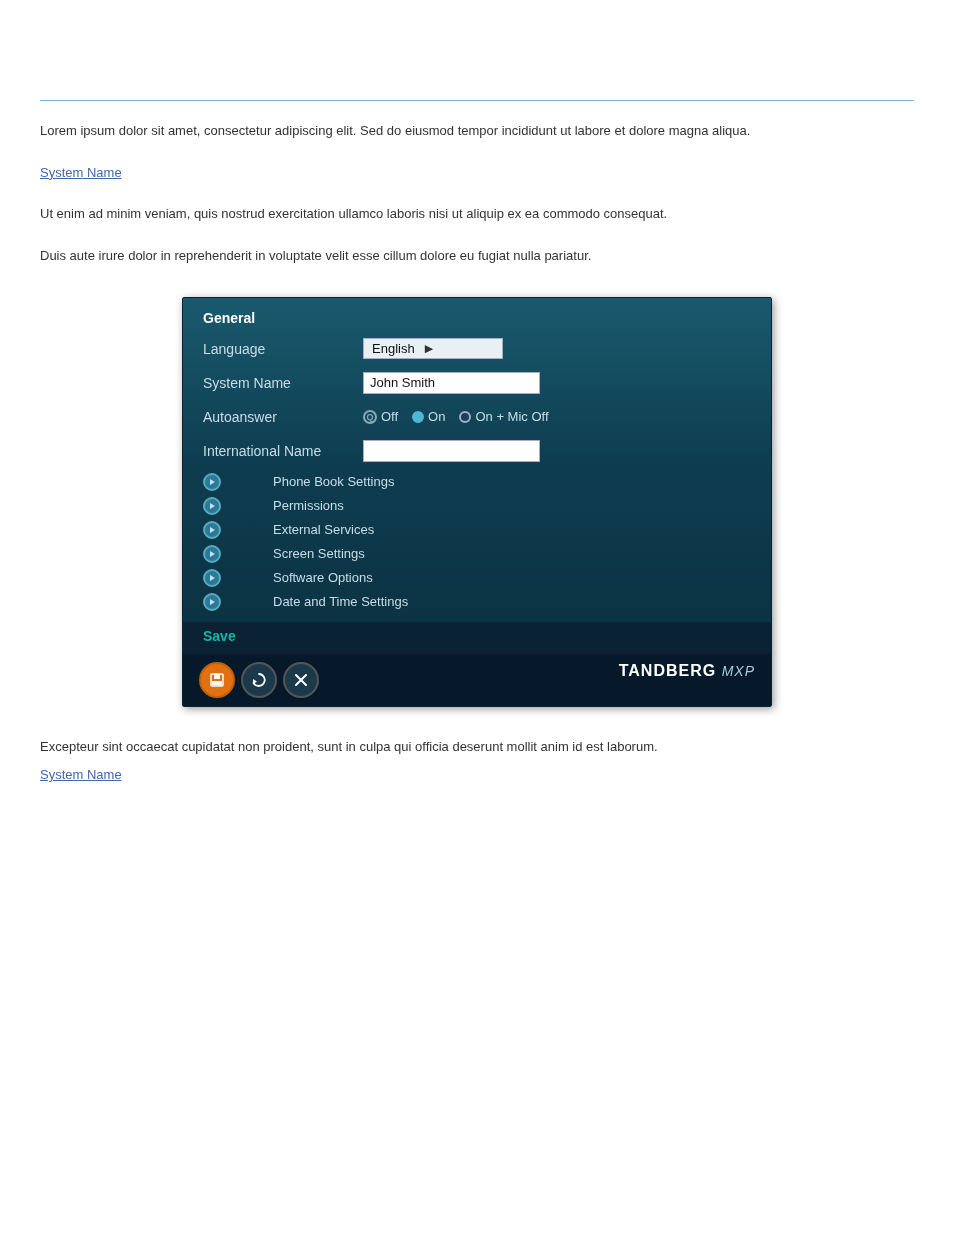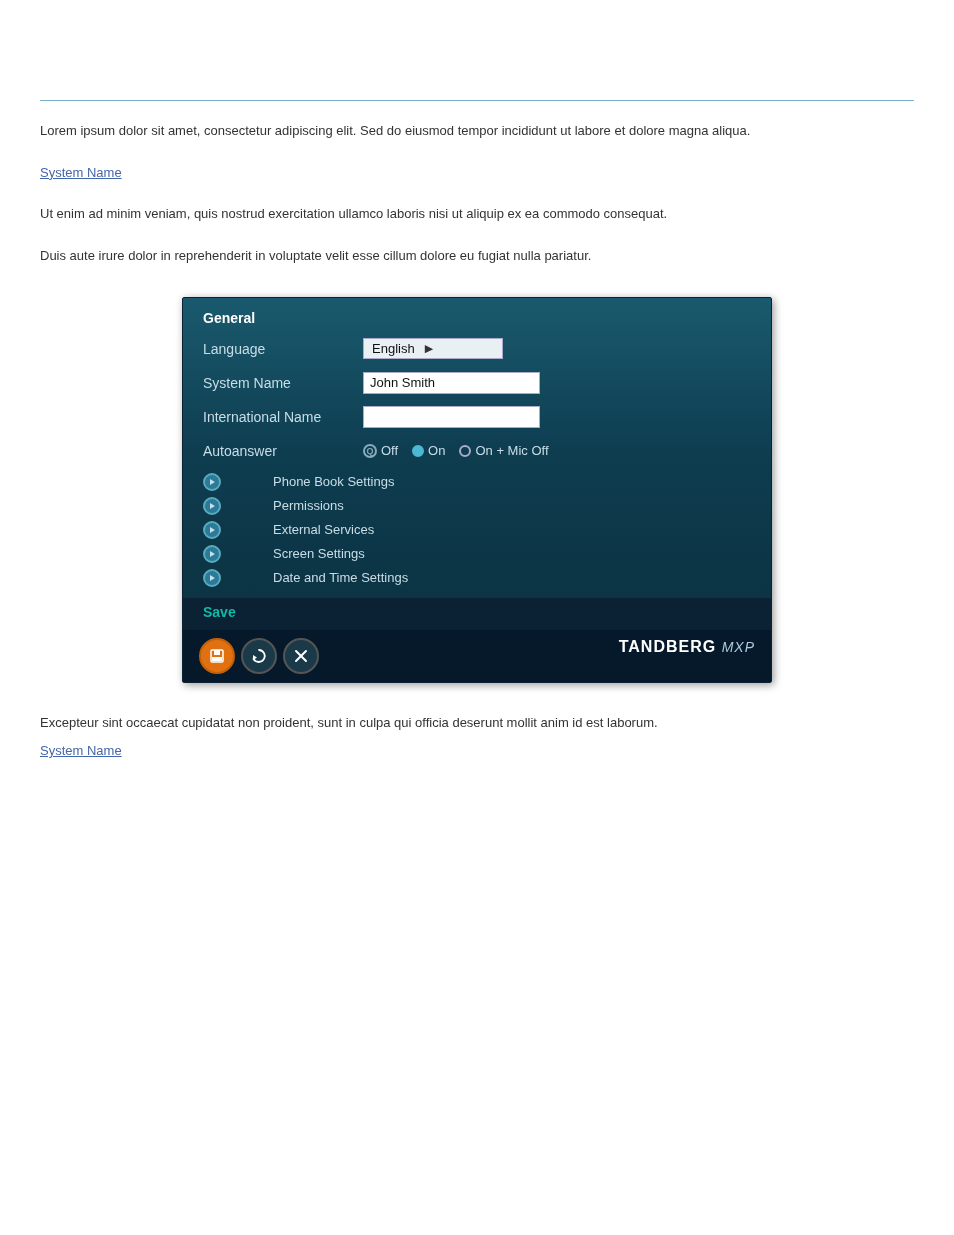--- a/index.html
+++ b/index.html
@@ -293,42 +293,42 @@
           <span class="arrow">▶</span>
         </div>
       </div>
 
       <div class="menu-row">
         <div class="menu-label">System Name</div>
         <input class="text-input" type="text" value="John Smith" style="">
       </div>
 
       <div class="menu-row">
-        <div class="menu-label">International Name</div>
-        <input class="text-input" type="text" value="" style="">
-      </div>
-
-      <div class="menu-row">
         <div class="menu-label">Autoanswer</div>
         <div class="radio-group">
           <div class="radio-item">
             <span class="q-circle">Q</span>
             <span>Off</span>
           </div>
           <div class="radio-item">
             <span class="radio-circle selected"></span>
             <span>On</span>
           </div>
           <div class="radio-item">
             <span class="radio-circle"></span>
             <span>On + Mic Off</span>
           </div>
         </div>
       </div>
 
+      <div class="menu-row">
+        <div class="menu-label">International Name</div>
+        <input class="text-input" type="text" value="" style="">
+      </div>
+
       <div>
 
         <div class="submenu-item">
           <div class="submenu-icon">
             <svg viewBox="0 0 10 10" fill="none">
               <polygon points="3,2 8,5 3,8" fill="#c8dde6"></polygon>
             </svg>
           </div>
           <span class="submenu-label">Phone Book Settings</span>
         </div>
@@ -353,20 +353,28 @@
 
         <div class="submenu-item">
           <div class="submenu-icon">
             <svg viewBox="0 0 10 10" fill="none">
               <polygon points="3,2 8,5 3,8" fill="#c8dde6"></polygon>
             </svg>
           </div>
           <span class="submenu-label">Screen Settings</span>
         </div>
 
+        <div class="submenu-item">
+          <div class="submenu-icon">
+            <svg viewBox="0 0 10 10" fill="none">
+              <polygon points="3,2 8,5 3,8" fill="#c8dde6"></polygon>
+            </svg>
+          </div>
+          <span class="submenu-label">Software Options</span>
+        </div>
 
         <div class="submenu-item">
           <div class="submenu-icon">
             <svg viewBox="0 0 10 10" fill="none">
               <polygon points="3,2 8,5 3,8" fill="#c8dde6"></polygon>
             </svg>
           </div>
           <span class="submenu-label">Date and Time Settings</span>
         </div>
 

